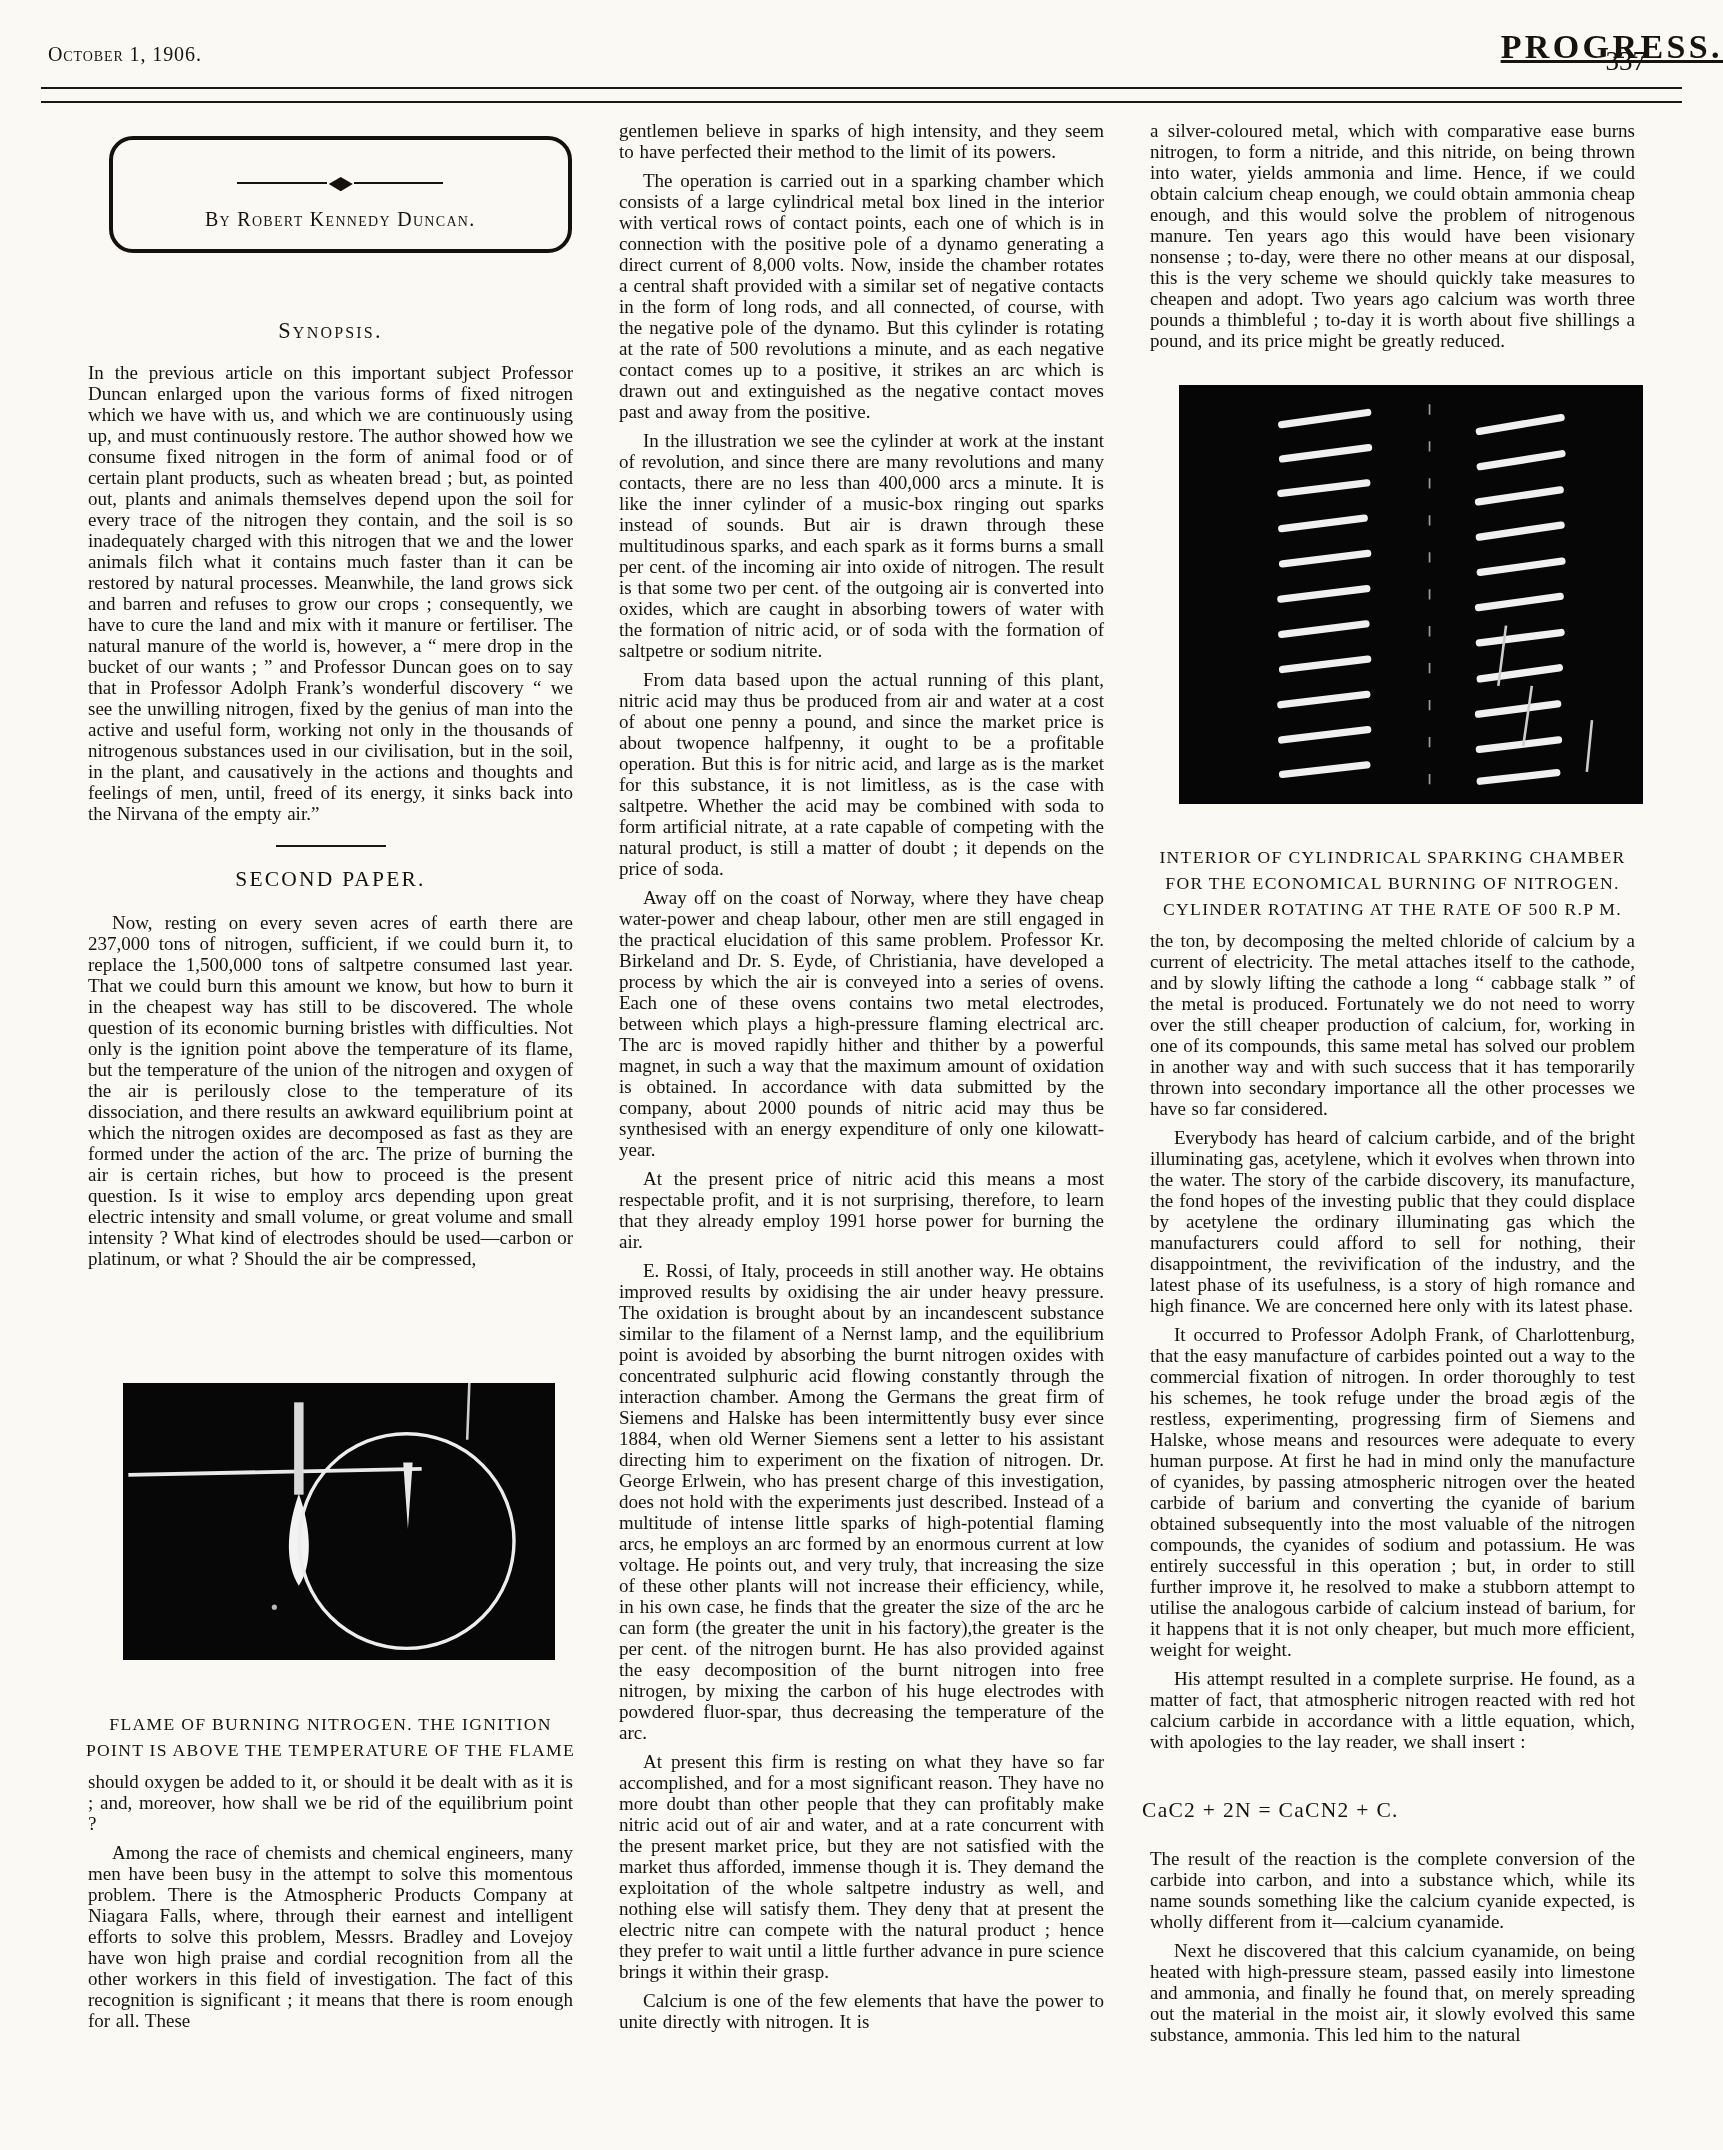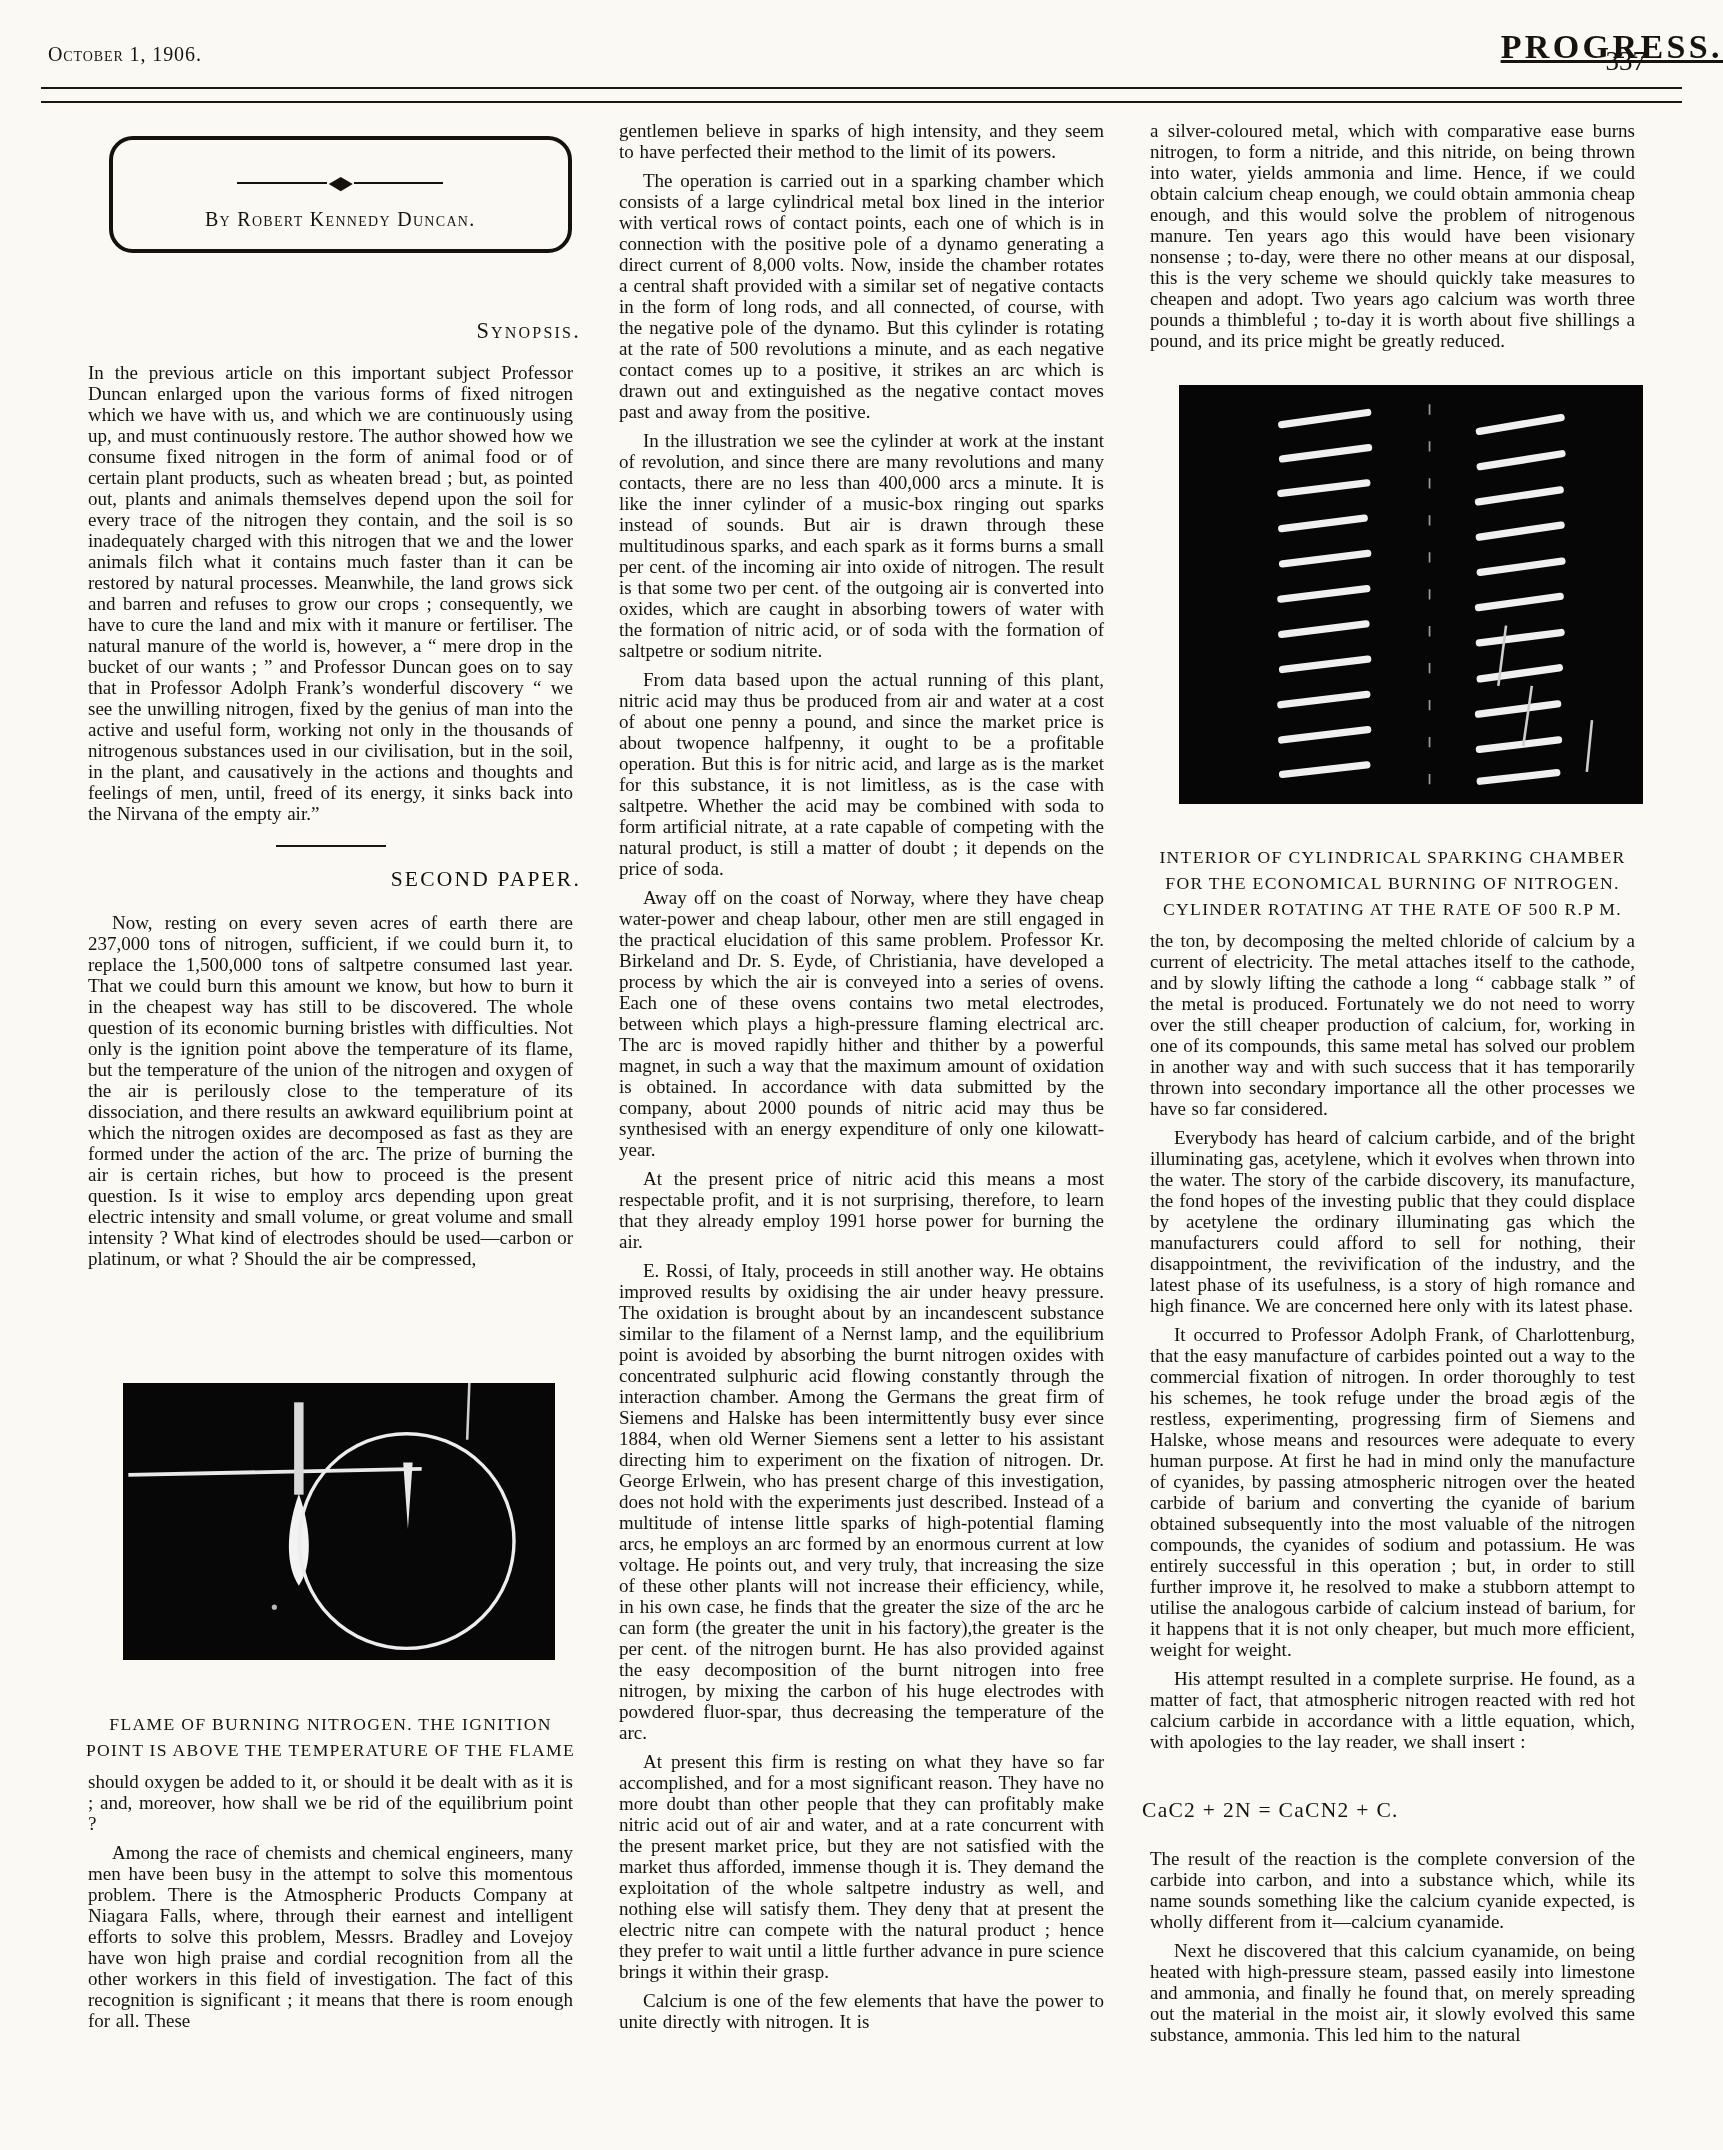--- a/index.html
+++ b/index.html
@@ -41,21 +41,21 @@
     padding:20.6px 10.8px 18px;
     text-align:center;
   }
   .title-box h1 { margin:0; font-size:42px; line-height:56px; font-weight:bold; letter-spacing:0.4px; }
   .tb-div { display:flex; align-items:center; justify-content:center; width:206px; margin:18px auto 20px; }
   .tb-div .ln { flex:1; height:2.2px; background:#15110d; }
   .tb-div .dia { width:9.5px; height:9.5px; background:#15110d; transform:scaleX(1.7) rotate(45deg); margin:0 8.6px; }
   .byline { font-variant:small-caps; font-size:20px; letter-spacing:1.3px; }
 
   
-  .sec-head { text-align:right; font-weight:normal; margin:0; }
+  .sec-head { text-align:center; font-weight:normal; margin:0; }
   .synopsis-head { font-variant:small-caps; font-size:22.4px; letter-spacing:2.2px; margin:65px 0 18px; }
   .paper-head { font-size:21.5px; letter-spacing:2.2px; margin:20px 0 20px; }
   .divider { width:110px; height:2.2px; background:#1c1712; margin:20.6px auto 0; }
 
   
   .photo { background:#060606; overflow:hidden; line-height:0; }
   .photo-flame { margin:114px 0 0 43px; width:432px; height:277px; }
   .photo-spark { margin:34px 0 0 37px; width:465px; height:419px; }
   .caption {
     text-align:center; font-size:17.6px; line-height:26px;

